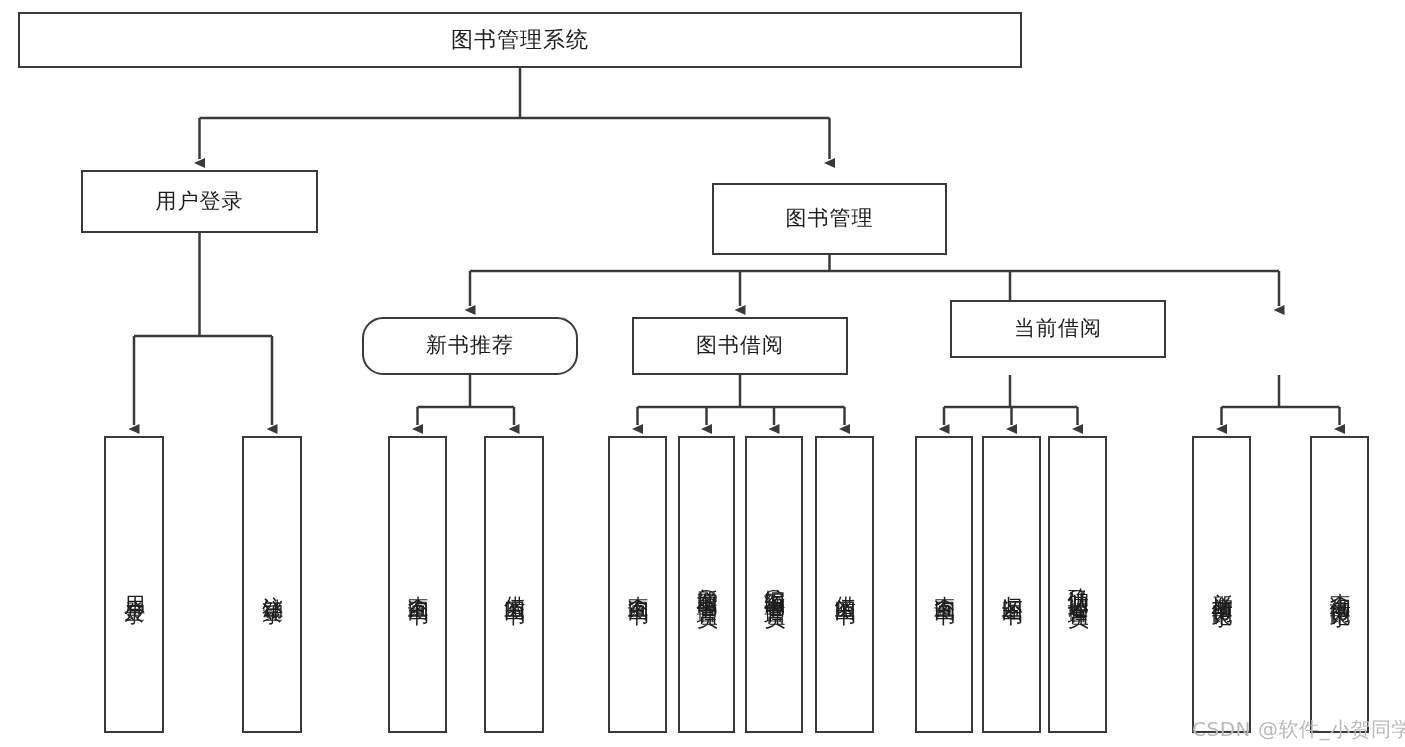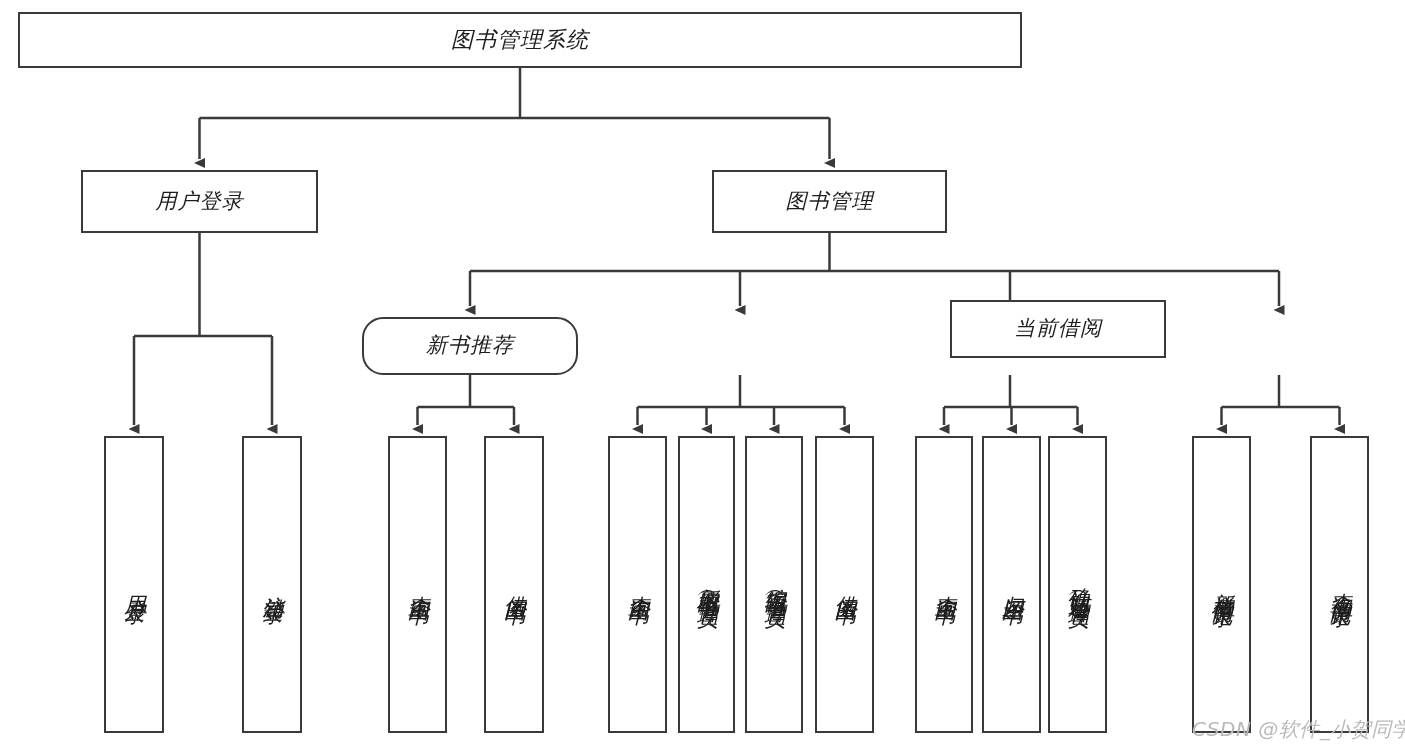--- a/index.html
+++ b/index.html
@@ -10,21 +10,20 @@
   }
   body {
     font-family: "DejaVu Sans", "Liberation Sans", sans-serif;
   }
   #canvas {
     position: relative;
     width: 1405px;
     height: 747px;
     background: #ffffff;
     overflow: hidden;
-    font-style: italic;
   }
   svg.wires {
     position: absolute;
     left: 0;
     top: 0;
     width: 1405px;
     height: 747px;
     pointer-events: none;
   }
   .node {
@@ -116,26 +115,29 @@
       </g>
   </svg>
 
   <div class="node h root" id="node-root" style="left: 18px; top: 12px; width: 1004px; height: 56px;">
     <span class="label">图书管理系统</span>
   </div>
 
   <div class="node h" id="node-user-login" style="left: 81px; top: 170px; width: 237px; height: 63px;">
     <span class="label">用户登录</span>
   </div>
-  <div class="node h" id="node-book-manage" style="left: 712px; top: 170px; width: 235px; height: 63px;">
+  <div class="node h" id="node-book-manage" style="left: 712px; top: 183px; width: 235px; height: 72px;">
     <span class="label">图书管理</span>
   </div>
 
   <div class="node h" id="node-new-book-recommend" style="left: 362px; top: 317px; width: 216px; height: 58px; border-radius: 21px;">
     <span class="label">新书推荐</span>
+  </div>
+  <div class="node h" id="node-book-borrow" style="left: 632px; top: 317px; width: 216px; height: 58px;">
+    <span class="label">图书借阅</span>
   </div>
   <div class="node h" id="node-current-borrow" style="left: 902px; top: 300px; width: 216px; height: 58px; margin-left: 48px;">
     <span class="label">当前借阅</span>
   </div>
 
   <div id="leaf-container">
       <div class="node v" id="node-leaf-user-login" style="left: 104px; top: 436px; width: 60px; height: 297px;">
         <span class="label">用户登录</span>
       </div>
       <div class="node v" id="node-leaf-logout" style="left: 242px; top: 436px; width: 60px; height: 297px;">

